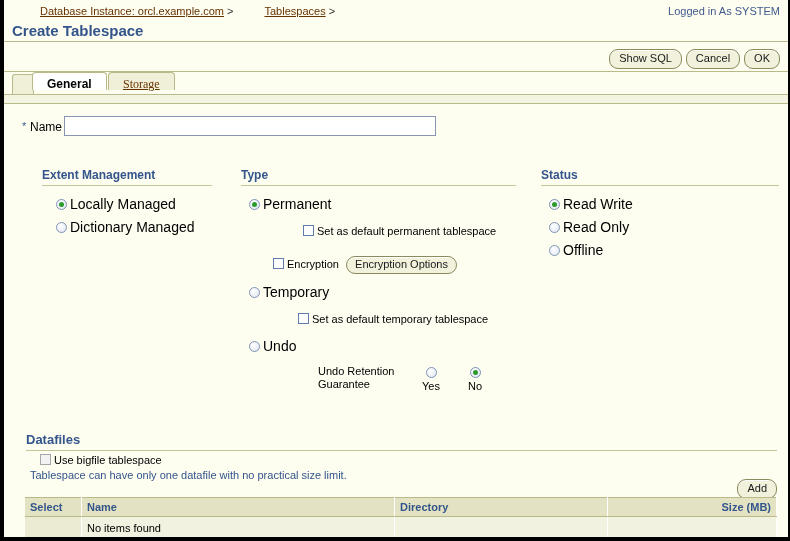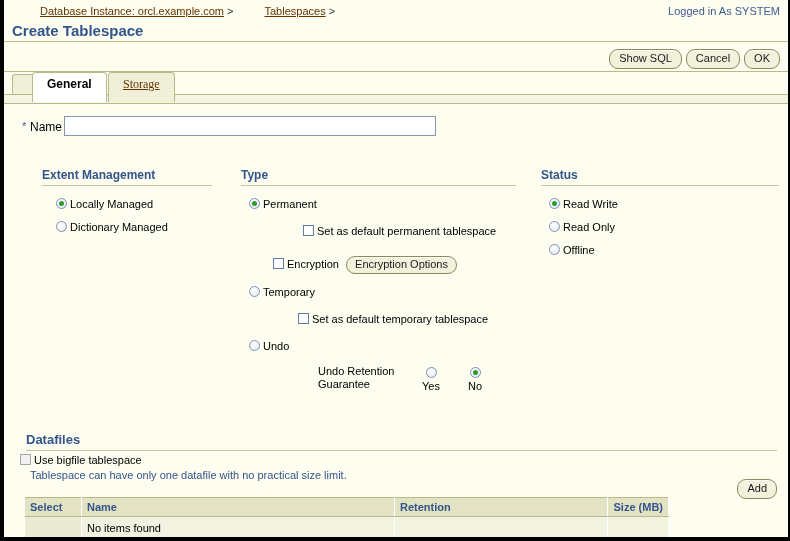--- a/index.html
+++ b/index.html
@@ -120,21 +120,21 @@
     height: 20px;
     background: #f0f0d8;
     border: 1px solid #b9b98a;
     border-bottom: none;
     border-top-left-radius: 3px;
     border-top-right-radius: 3px;
   }
   .tab {
     position: absolute;
     top: 0px;
-    height: 30px;
+    height: 18px;
     line-height: 22px;
     font-size: 12px;
     padding: 0 14px;
     box-sizing: border-box;
     border: 1px solid #b9b98a;
     border-bottom: none;
     border-top-left-radius: 4px;
     border-top-right-radius: 4px;
     cursor: pointer;
     white-space: nowrap;
@@ -213,21 +213,21 @@
     white-space: nowrap;
   }
   .sect-rule {
     position: absolute;
     height: 1px;
     background: #c6c69a;
   }
 
   .opt {
     position: absolute;
-    font-size: 11px;
+    font-size: 14px;
     color: #000000;
     white-space: nowrap;
     line-height: 14px;
   }
 
   
   .radio {
     display: inline-block;
     width: 11px;
     height: 11px;
@@ -302,21 +302,21 @@
   .add-btn-wrap {
     position: absolute;
     right: 11px;
     top: 479px;
   }
 
   table.grid {
     position: absolute;
     left: 21px;
     top: 497px;
-    width: 644px;
+    width: 752px;
     border-collapse: collapse;
     font-size: 11px;
   }
   table.grid th {
     background: #e3e3c3;
     color: #33558b;
     font-weight: bold;
     font-size: 11px;
     text-align: left;
     padding: 3px 5px;
@@ -435,36 +435,36 @@
   <div class="opt" style="left:545px; top:220px;">
     <span class="radio"></span><span>Read Only</span>
   </div>
   <div class="opt" style="left:545px; top:243px;">
     <span class="radio"></span><span>Offline</span>
   </div>
 
   <div class="sect-title" style="left:22px; top:432px; font-size:13px;">Datafiles</div>
   <div class="sect-rule" style="left:22px; top:450px; width:751px;"></div>
 
-  <div class="subopt" style="left:16px; top:454px;">
+  <div class="subopt" style="left:36px; top:454px;">
     <span class="cbox disabled"></span><span>Use bigfile tablespace</span>
   </div>
 
   <div class="bigfile-note">Tablespace can have only one datafile with no practical size limit.</div>
 
   <div class="add-btn-wrap">
     <span class="btn">Add</span>
   </div>
 
   <table class="grid">
     <thead>
       <tr>
         <th style="width:46px;">Select</th>
         <th style="width:302px;">Name</th>
-        <th style="width:202px;">Retention</th>
+        <th style="width:202px;">Directory</th>
         <th class="num">Size (MB)</th>
       </tr>
     </thead>
     <tbody>
       <tr>
         <td class="sel"></td>
         <td>No items found</td>
         <td></td>
         <td></td>
       </tr>

